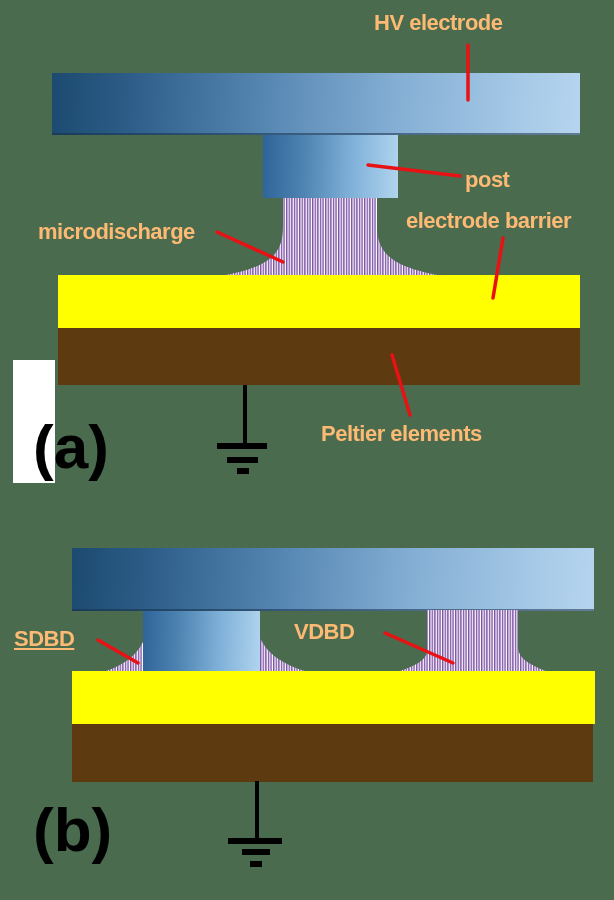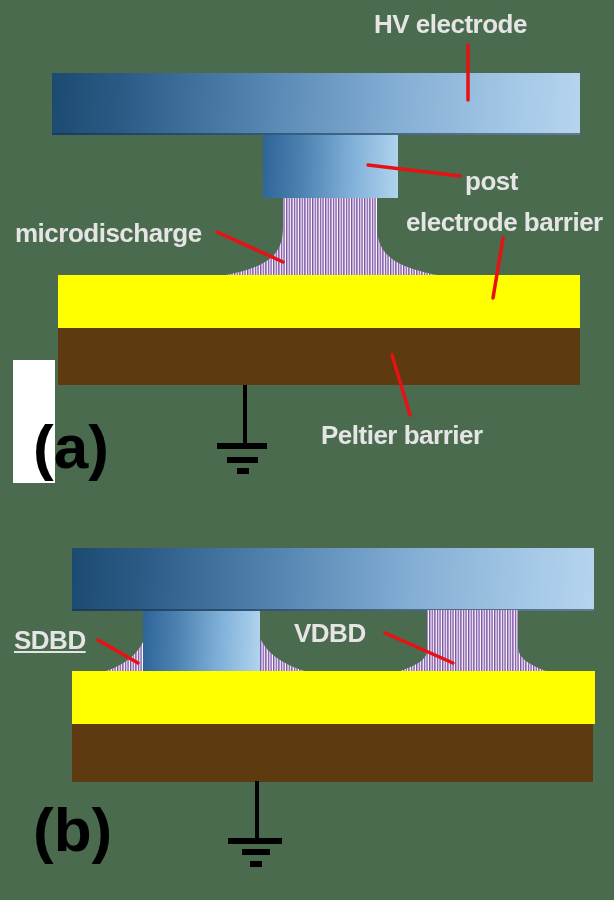--- a/index.html
+++ b/index.html
@@ -11,21 +11,21 @@
     border-bottom:2px solid rgba(25,50,75,.55);
     box-sizing:border-box;
   }
   .post-block{
     background:linear-gradient(92deg,#2f6499 0%,#4d83b1 30%,#7fb0d8 65%,#b0d4ee 100%);
   }
   .layer-yellow{background:#FFFF00;}
   .layer-brown{background:#5D3A10;}
   .white-rect{background:#ffffff;}
   .lbl-red{
-    color:#e5e5e5;font-weight:bold;font-size:26px;line-height:1.05;
+    color:#fdba74;font-weight:bold;font-size:22px;line-height:1.05;
     white-space:nowrap;letter-spacing:-0.5px;
   }
   .panel-letter{
     color:#000;font-weight:bold;font-size:62px;line-height:1;white-space:nowrap;
   }
   .gnd{position:absolute;}
   .gnd div{position:absolute;background:#000;}
   svg.overlay{position:absolute;left:0;top:0;pointer-events:none;}
 </style>
 </head>
@@ -72,23 +72,23 @@
 
   <div class="gnd" style="left:228px;top:781px;width:54px;height:86px;">
     <div style="left:27px;top:0;width:4px;height:60px;"></div>
     <div style="left:0;top:57px;width:54px;height:6px;"></div>
     <div style="left:14px;top:68px;width:28px;height:6px;"></div>
     <div style="left:22px;top:80px;width:12px;height:6px;"></div>
   </div>
 
   <div class="abs lbl-red" style="left:374px;top:11px;">HV electrode</div>
   <div class="abs lbl-red" style="left:465px;top:168px;">post</div>
-  <div class="abs lbl-red" style="left:15px;top:220px;text-align:center;">microdischarge</div>
+  <div class="abs lbl-red" style="left:38px;top:220px;text-align:center;">microdischarge</div>
   <div class="abs lbl-red" style="left:406px;top:209px;">electrode barrier</div>
-  <div class="abs lbl-red" style="left:321px;top:422px;">Peltier barrier</div>
+  <div class="abs lbl-red" style="left:321px;top:422px;">Peltier elements</div>
   <div class="abs panel-letter" style="left:33px;top:416px;">(a)</div>
 
   <div class="abs lbl-red" style="left:14px;top:627px;text-decoration:underline;">SDBD</div>
   <div class="abs lbl-red" style="left:294px;top:620px;">VDBD</div>
   <div class="abs panel-letter" style="left:33px;top:799px;">(b)</div>
 
   <svg class="overlay" width="614" height="900" viewBox="0 0 614 900">
     <g stroke="#E81114" stroke-width="3.5" stroke-linecap="round">
       <line x1="468" y1="45" x2="468" y2="100"></line>
       <line x1="368" y1="165" x2="460" y2="176"></line>

